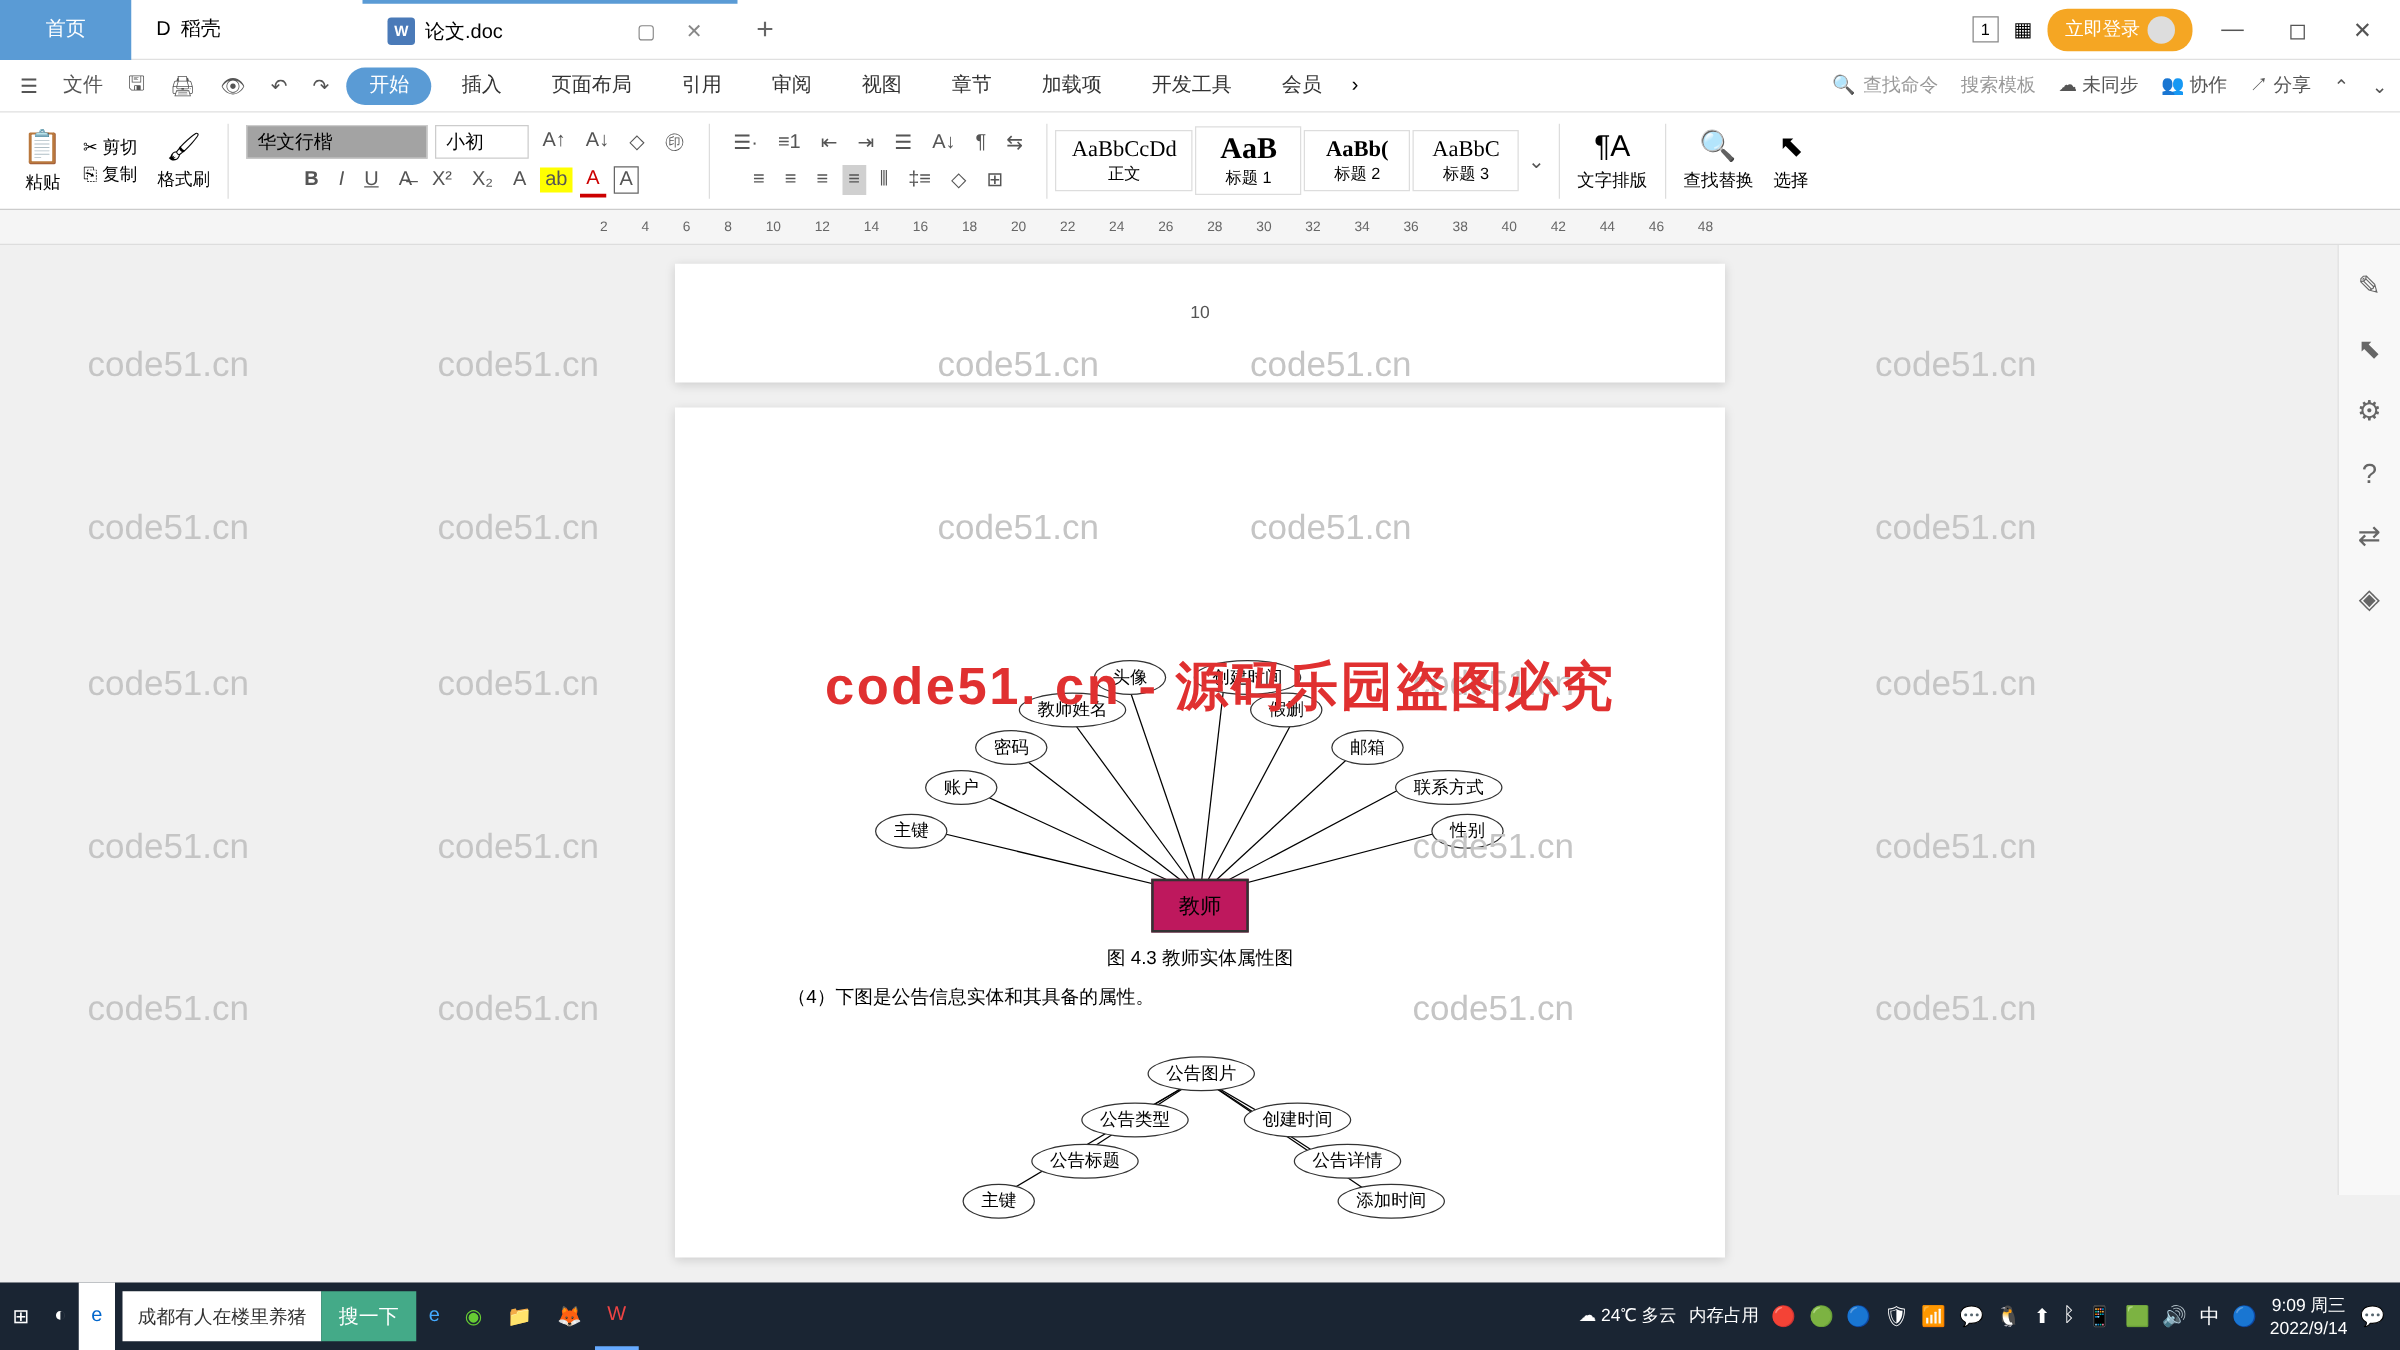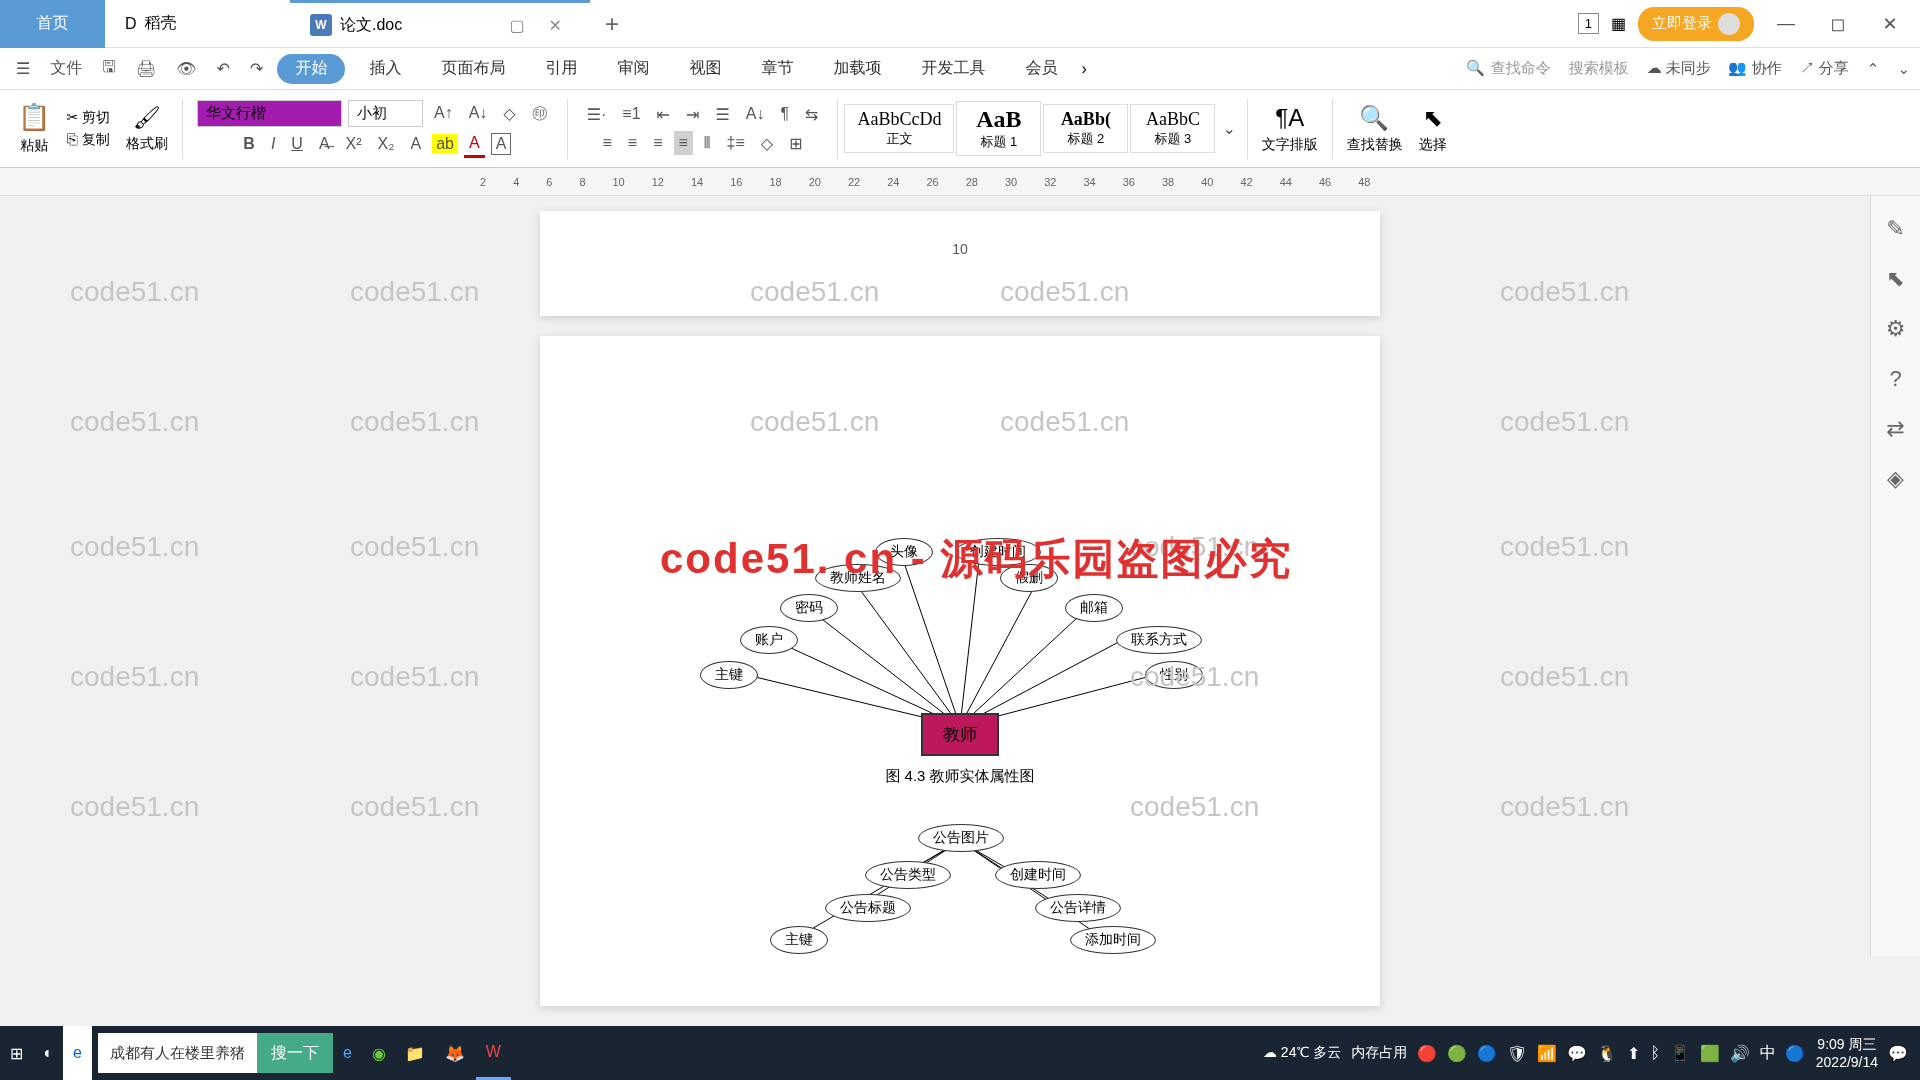--- a/index.html
+++ b/index.html
@@ -20,21 +20,21 @@
 .menu-icon{padding:0 6px;color:#555}
 .menu-item{padding:0 16px;color:#333;height:100%;display:flex;align-items:center}
 .menu-item.active{background:#5a9bd5;color:#fff;border-radius:15px;height:30px;padding:0 18px}
 .menu-right{margin-left:auto;display:flex;align-items:center;gap:18px;color:#555;font-size:15px}
 .search-box{color:#999;display:flex;gap:6px}
 .toolbar{height:78px;display:flex;align-items:center;padding:0 10px;border-bottom:1px solid #ccc;font-size:14px}
 .tool-group{display:flex;flex-direction:column;align-items:center;padding:0 8px;height:100%;justify-content:center;gap:4px}
 .tool-sep{width:1px;height:60px;background:#ddd;margin:0 6px}
 .tool-row{display:flex;gap:6px;align-items:center}
 .tool-btn{padding:3px 5px;color:#555;font-size:16px}
-.font-select{border:1px solid #ccc;padding:3px 8px;font-size:15px;min-width:145px;background:#a21caf}
+.font-select{border:1px solid #ccc;padding:3px 8px;font-size:15px;min-width:145px;background:#a3a3a3}
 .size-select{border:1px solid #ccc;padding:3px 8px;font-size:15px;min-width:75px;background:#fff}
 .style-preview{border:1px solid #ddd;padding:4px 12px;text-align:center;font-size:13px;min-width:85px}
 .style-preview .pv{font-size:18px;font-family:serif}
 .ruler{height:28px;background:#f5f5f5;border-bottom:1px solid #ddd;display:flex;align-items:center;padding-left:480px;font-size:11px;color:#666;gap:27px}
 .canvas{height:830px;background:#f0f0f0;overflow:auto;position:relative;display:flex;flex-direction:column;align-items:center;padding-top:15px}
 .page{width:840px;background:#fff;box-shadow:0 2px 8px rgba(0,0,0,.15);margin-bottom:20px;position:relative}
 .page1{height:110px}
 .page2{height:680px;padding:40px 60px}
 .page-num{text-align:center;font-size:14px;color:#555;padding-top:30px}
 .watermark{position:absolute;color:#c5c5c5;font-size:28px;pointer-events:none;z-index:1}
@@ -291,20 +291,21 @@
       <div class="attr" style="left:215px;top:88px">教师姓名</div>
       <div class="attr" style="left:275px;top:62px">头像</div>
       <div class="attr" style="left:355px;top:62px">创建时间</div>
       <div class="attr" style="left:400px;top:88px">假删</div>
       <div class="attr" style="left:465px;top:118px">邮箱</div>
       <div class="attr" style="left:516px;top:150px">联系方式</div>
       <div class="attr" style="left:545px;top:185px">性别</div>
       <div class="entity-box">教师</div>
     </div>
     <div class="caption">图 4.3 教师实体属性图</div>
+    <div class="body-text">（4）下图是公告信息实体和其具备的属性。</div>
     <div class="er-diagram" style="height:160px;margin-top:20px">
       <svg width="720" height="160" style="position:absolute;top:0;left:0">
         <line x1="360" y1="35" x2="200" y2="130" stroke="#000"></line>
           <line x1="360" y1="35" x2="260" y2="100" stroke="#000"></line>
           <line x1="360" y1="35" x2="300" y2="70" stroke="#000"></line>
           <line x1="360" y1="35" x2="420" y2="70" stroke="#000"></line>
           <line x1="360" y1="35" x2="460" y2="100" stroke="#000"></line>
           <line x1="360" y1="35" x2="500" y2="130" stroke="#000"></line>
       </svg>
       <div class="attr" style="left:318px;top:18px">公告图片</div>

